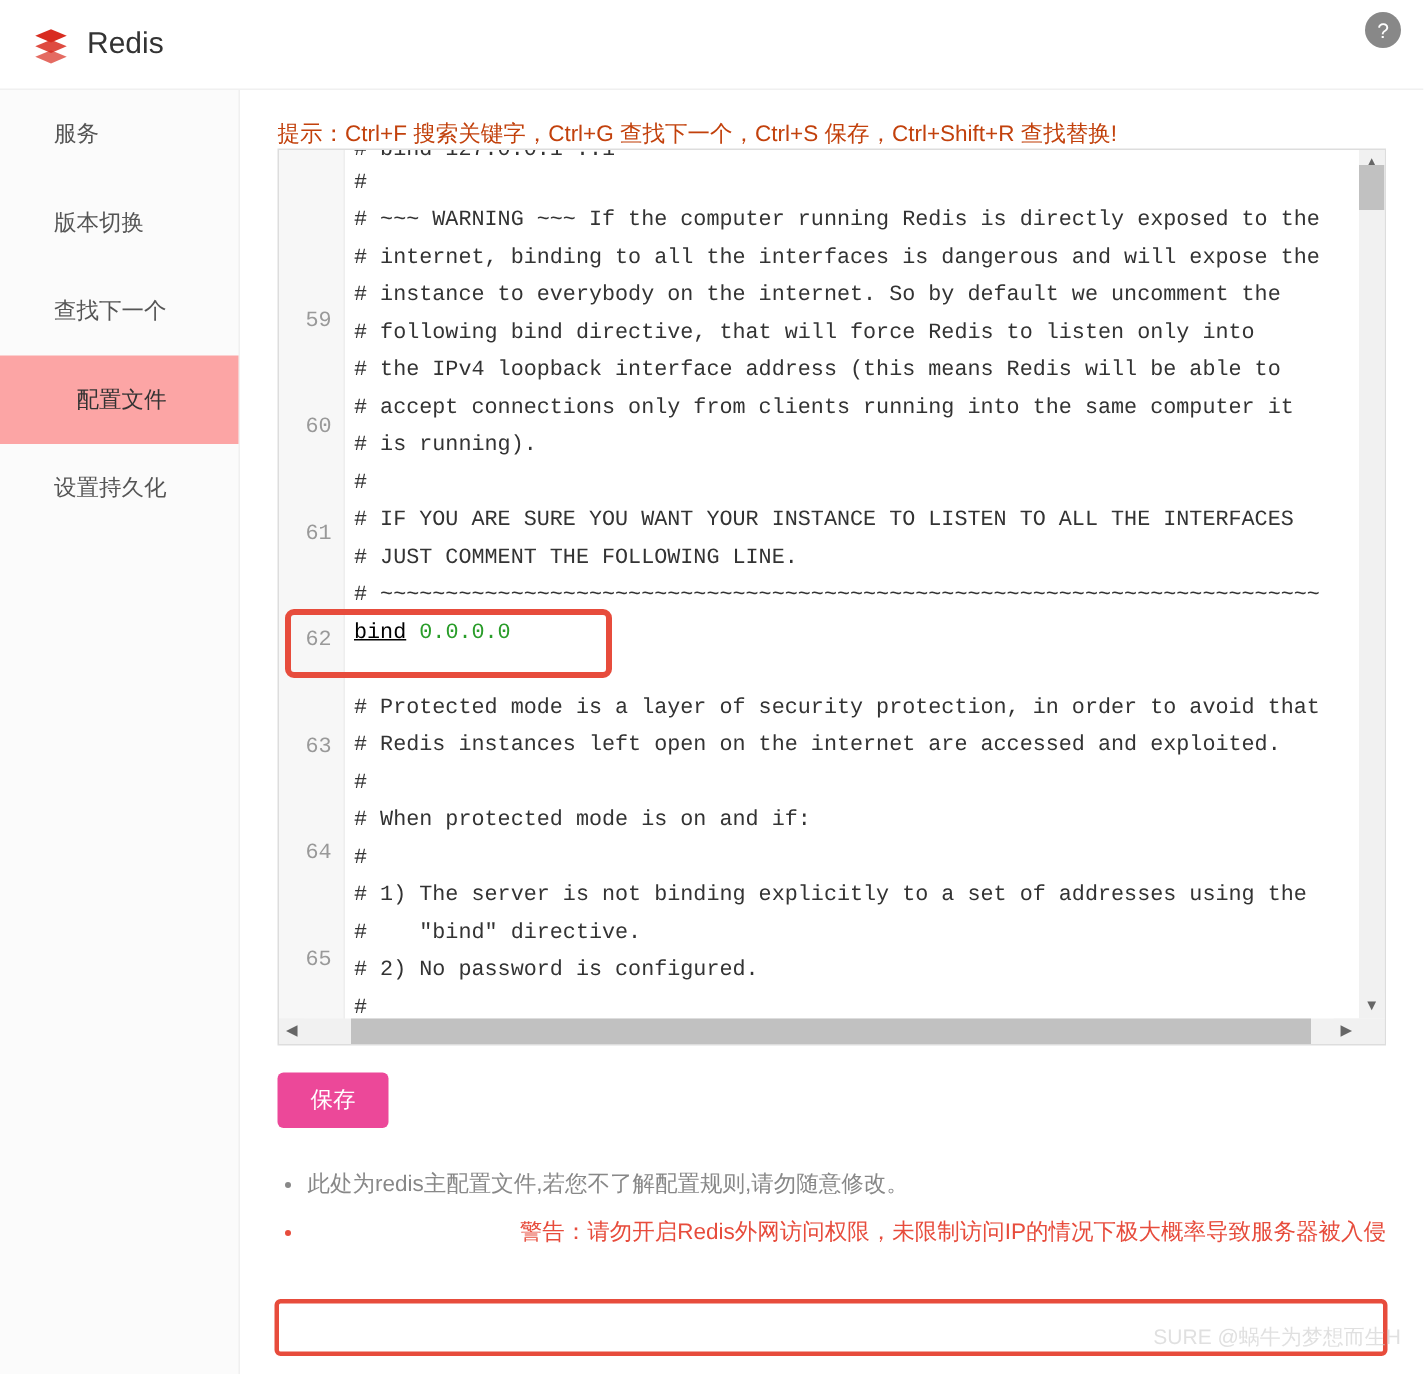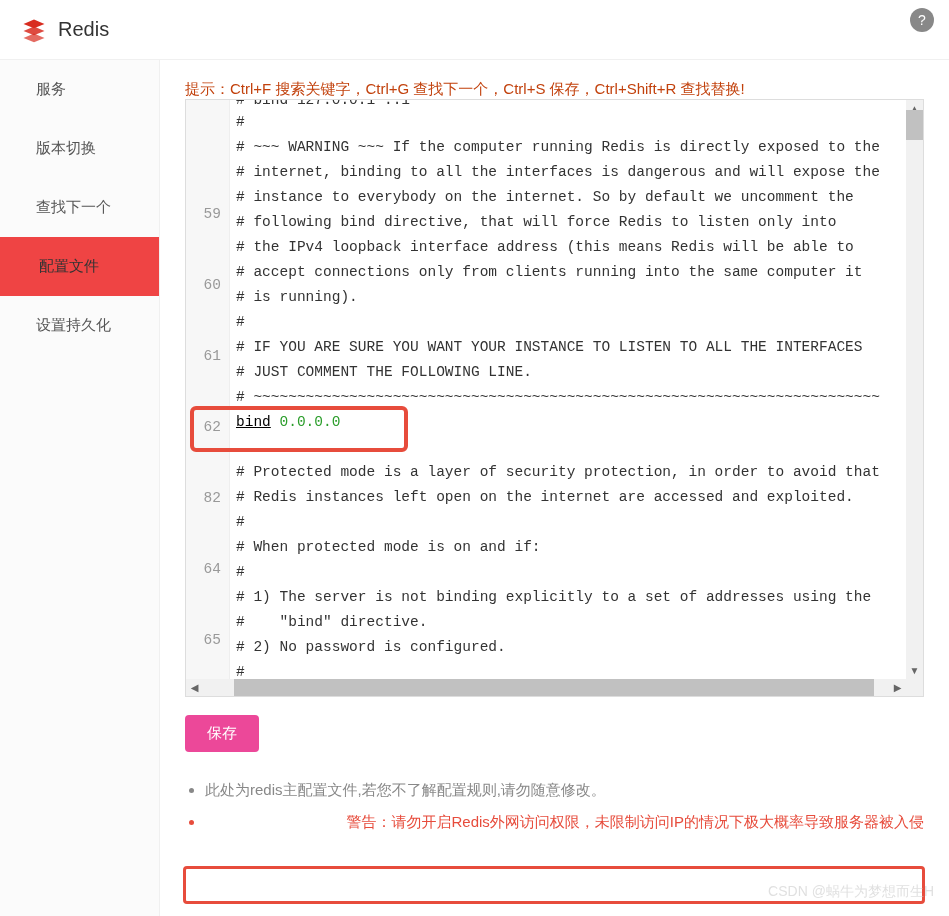--- a/index.html
+++ b/index.html
@@ -6,21 +6,21 @@
     body { font-family: "Microsoft YaHei", sans-serif; background: #fff; width: 949px; height: 916px; overflow: hidden; position: relative; }
     
     .header { height: 60px; background: #fff; display: flex; align-items: center; padding: 0 20px; border-bottom: 1px solid #f0f0f0; }
     .logo { width: 28px; height: 28px; margin-right: 10px; }
     .header-title { font-size: 20px; color: #333; font-weight: normal; }
     .header-icon { position: absolute; right: 15px; top: 8px; width: 24px; height: 24px; border-radius: 50%; background: #888; display: flex; align-items: center; justify-content: center; color: #fff; font-size: 14px; }
     
     .container { display: flex; height: calc(100% - 60px); }
     .sidebar { width: 160px; background: #fbfbfb; border-right: 1px solid #f0f0f0; }
     .sidebar-item { padding: 20px 36px; font-size: 15px; color: #555; cursor: pointer; }
-    .sidebar-item.active { background: #ef4444; color: #333; border-left: 3px solid transparent; }
+    .sidebar-item.active { background: #fca5a5; color: #333; border-left: 3px solid transparent; text-align: center; }
     
     .main { flex: 1; padding: 20px 25px; overflow: hidden; }
     .tip { font-size: 15px; color: #c2410c; margin-bottom: 0; }
     
     .editor-wrap { border: 1px solid #ddd; height: 598px; position: relative; overflow: hidden; }
     .editor-scroll { height: 100%; overflow: hidden; position: relative; }
     .editor-content { display: flex; font-family: "Courier New", monospace; font-size: 14.5px; line-height: 25px; }
     .gutter { background: #f7f7f7; color: #999; text-align: right; padding: 0 8px; user-select: none; min-width: 44px; border-right: 1px solid #eee; }
     .gutter div { height: 25px; margin-top: 46px; }
     .code { flex: 1; padding-left: 6px; white-space: pre; color: #333; overflow: hidden; }
@@ -84,21 +84,21 @@
     
     <div class="editor-wrap">
       <div class="editor-scroll">
         <div class="editor-content" id="editor-content">
             <div class="gutter">
               <div style="height: 10px; overflow: hidden; line-height: 0px; padding-top: 0px;"></div>
               <div>59</div>
               <div>60</div>
               <div>61</div>
               <div>62</div>
-              <div>82</div>
+              <div>63</div>
               <div>64</div>
               <div>65</div>
               <div>66</div>
               <div>67</div>
               <div>68</div>
               <div>82</div>
               <div>70</div>
               <div>71</div>
               <div>72</div>
               <div>73</div>
@@ -132,13 +132,13 @@
     <button class="save-btn">保存</button>
     
     <ul class="notes">
       <li>此处为redis主配置文件,若您不了解配置规则,请勿随意修改。</li>
       <li class="warn">警告：请勿开启Redis外网访问权限，未限制访问IP的情况下极大概率导致服务器被入侵</li>
     </ul>
   </div>
 </div>
 
 <div class="highlight-warn"></div>
-<div class="watermark">CSDN @蜗牛为梦想而生H</div>
+<div class="watermark">SURE @蜗牛为梦想而生H</div>
 
 </body></html>

